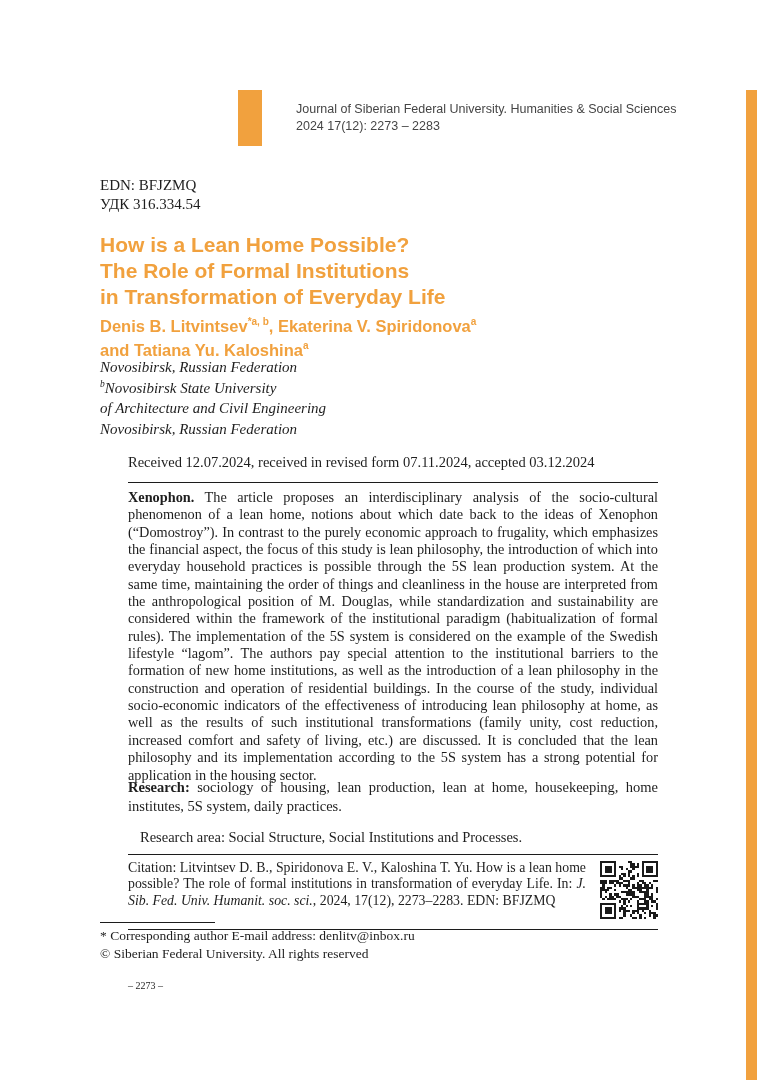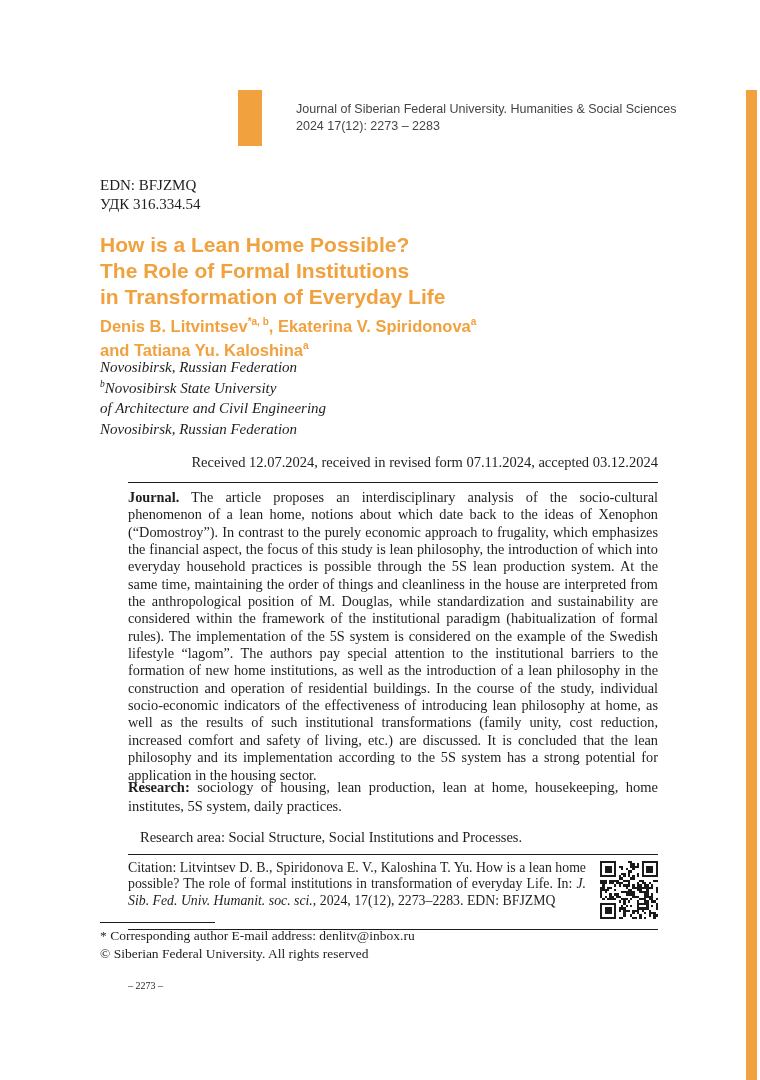--- a/index.html
+++ b/index.html
@@ -17,21 +17,21 @@
     font-size:12.5px; line-height:17px; color:var(--muted); white-space:nowrap; }
   .meta { position:absolute; left:100px; top:176px; font-size:15px; line-height:19px; }
   .title { position:absolute; left:100px; top:232px; font-family:"Liberation Sans", sans-serif;
     font-size:21px; line-height:26px; font-weight:700; color:var(--accent); }
   .authors { position:absolute; left:100px; top:312px; font-family:"Liberation Sans", sans-serif;
     font-size:16.5px; line-height:20px; font-weight:700; color:var(--accent); }
   .authors sup { font-size:10px; }
   .affiliations { position:absolute; left:100px; top:355px; font-style:italic;
     font-size:15px; line-height:16.5px; }
   .affiliations sup { font-size:9.5px; font-style:italic; }
-  .received { position:absolute; left:128px; top:454px; width:530px; text-align:right; font-size:14.5px; }
+  .received { position:absolute; left:128px; top:454px; width:530px; text-align:left; font-size:14.5px; }
   .rule-1 { position:absolute; left:128px; top:482px; width:530px; border-top:1.5px solid #1c1c1c; }
   .abstract { position:absolute; left:128px; top:489px; width:530px; text-align:justify;
     font-size:14.3px; line-height:17.35px; }
   .keywords { position:absolute; left:128px; top:778px; width:530px; text-align:justify;
     font-size:14.5px; line-height:19px; }
   .research-area { position:absolute; left:140px; top:829px; width:530px; font-size:14.5px; }
   .citation-box { position:absolute; left:128px; top:854px; width:530px;
     border-top:1px solid #1c1c1c; border-bottom:1px solid #1c1c1c;
     padding:5px 0 6px 0; display:flex; align-items:flex-start; }
   .citation-text { width:458px; font-size:13.8px; line-height:16.4px; text-align:justify; }
@@ -76,21 +76,21 @@
     <div><sup>b</sup><span>Novosibirsk State University</span></div>
     <div><sup></sup><span>of Architecture and Civil Engineering</span></div>
     <div><sup></sup><span>Novosibirsk, Russian Federation</span></div>
   </div>
 
   <div class="received">Received 12.07.2024, received in revised form 07.11.2024, accepted 03.12.2024</div>
 
   <div class="rule-1"></div>
 
   <p class="abstract">
-    <b>Journal.</b>
+    <b>Xenophon.</b>
     <span>The article proposes an interdisciplinary analysis of the socio-cultural phenomenon of a lean home, notions about which date back to the ideas of Xenophon (“Domostroy”). In contrast to the purely economic approach to frugality, which emphasizes the financial aspect, the focus of this study is lean philosophy, the introduction of which into everyday household practices is possible through the 5S lean production system. At the same time, maintaining the order of things and cleanliness in the house are interpreted from the anthropological position of M. Douglas, while standardization and sustainability are considered within the framework of the institutional paradigm (habitualization of formal rules). The implementation of the 5S system is considered on the example of the Swedish lifestyle “lagom”. The authors pay special attention to the institutional barriers to the formation of new home institutions, as well as the introduction of a lean philosophy in the construction and operation of residential buildings. In the course of the study, individual socio-economic indicators of the effectiveness of introducing lean philosophy at home, as well as the results of such institutional transformations (family unity, cost reduction, increased comfort and safety of living, etc.) are discussed. It is concluded that the lean philosophy and its implementation according to the 5S system has a strong potential for application in the housing sector.</span>
   </p>
 
   <p class="keywords">
     <b>Research:</b>
     <span>sociology of housing, lean production, lean at home, housekeeping, home institutes, 5S system, daily practices.</span>
   </p>
 
   <p class="research-area">Research area: Social Structure, Social Institutions and Processes.</p>
 

